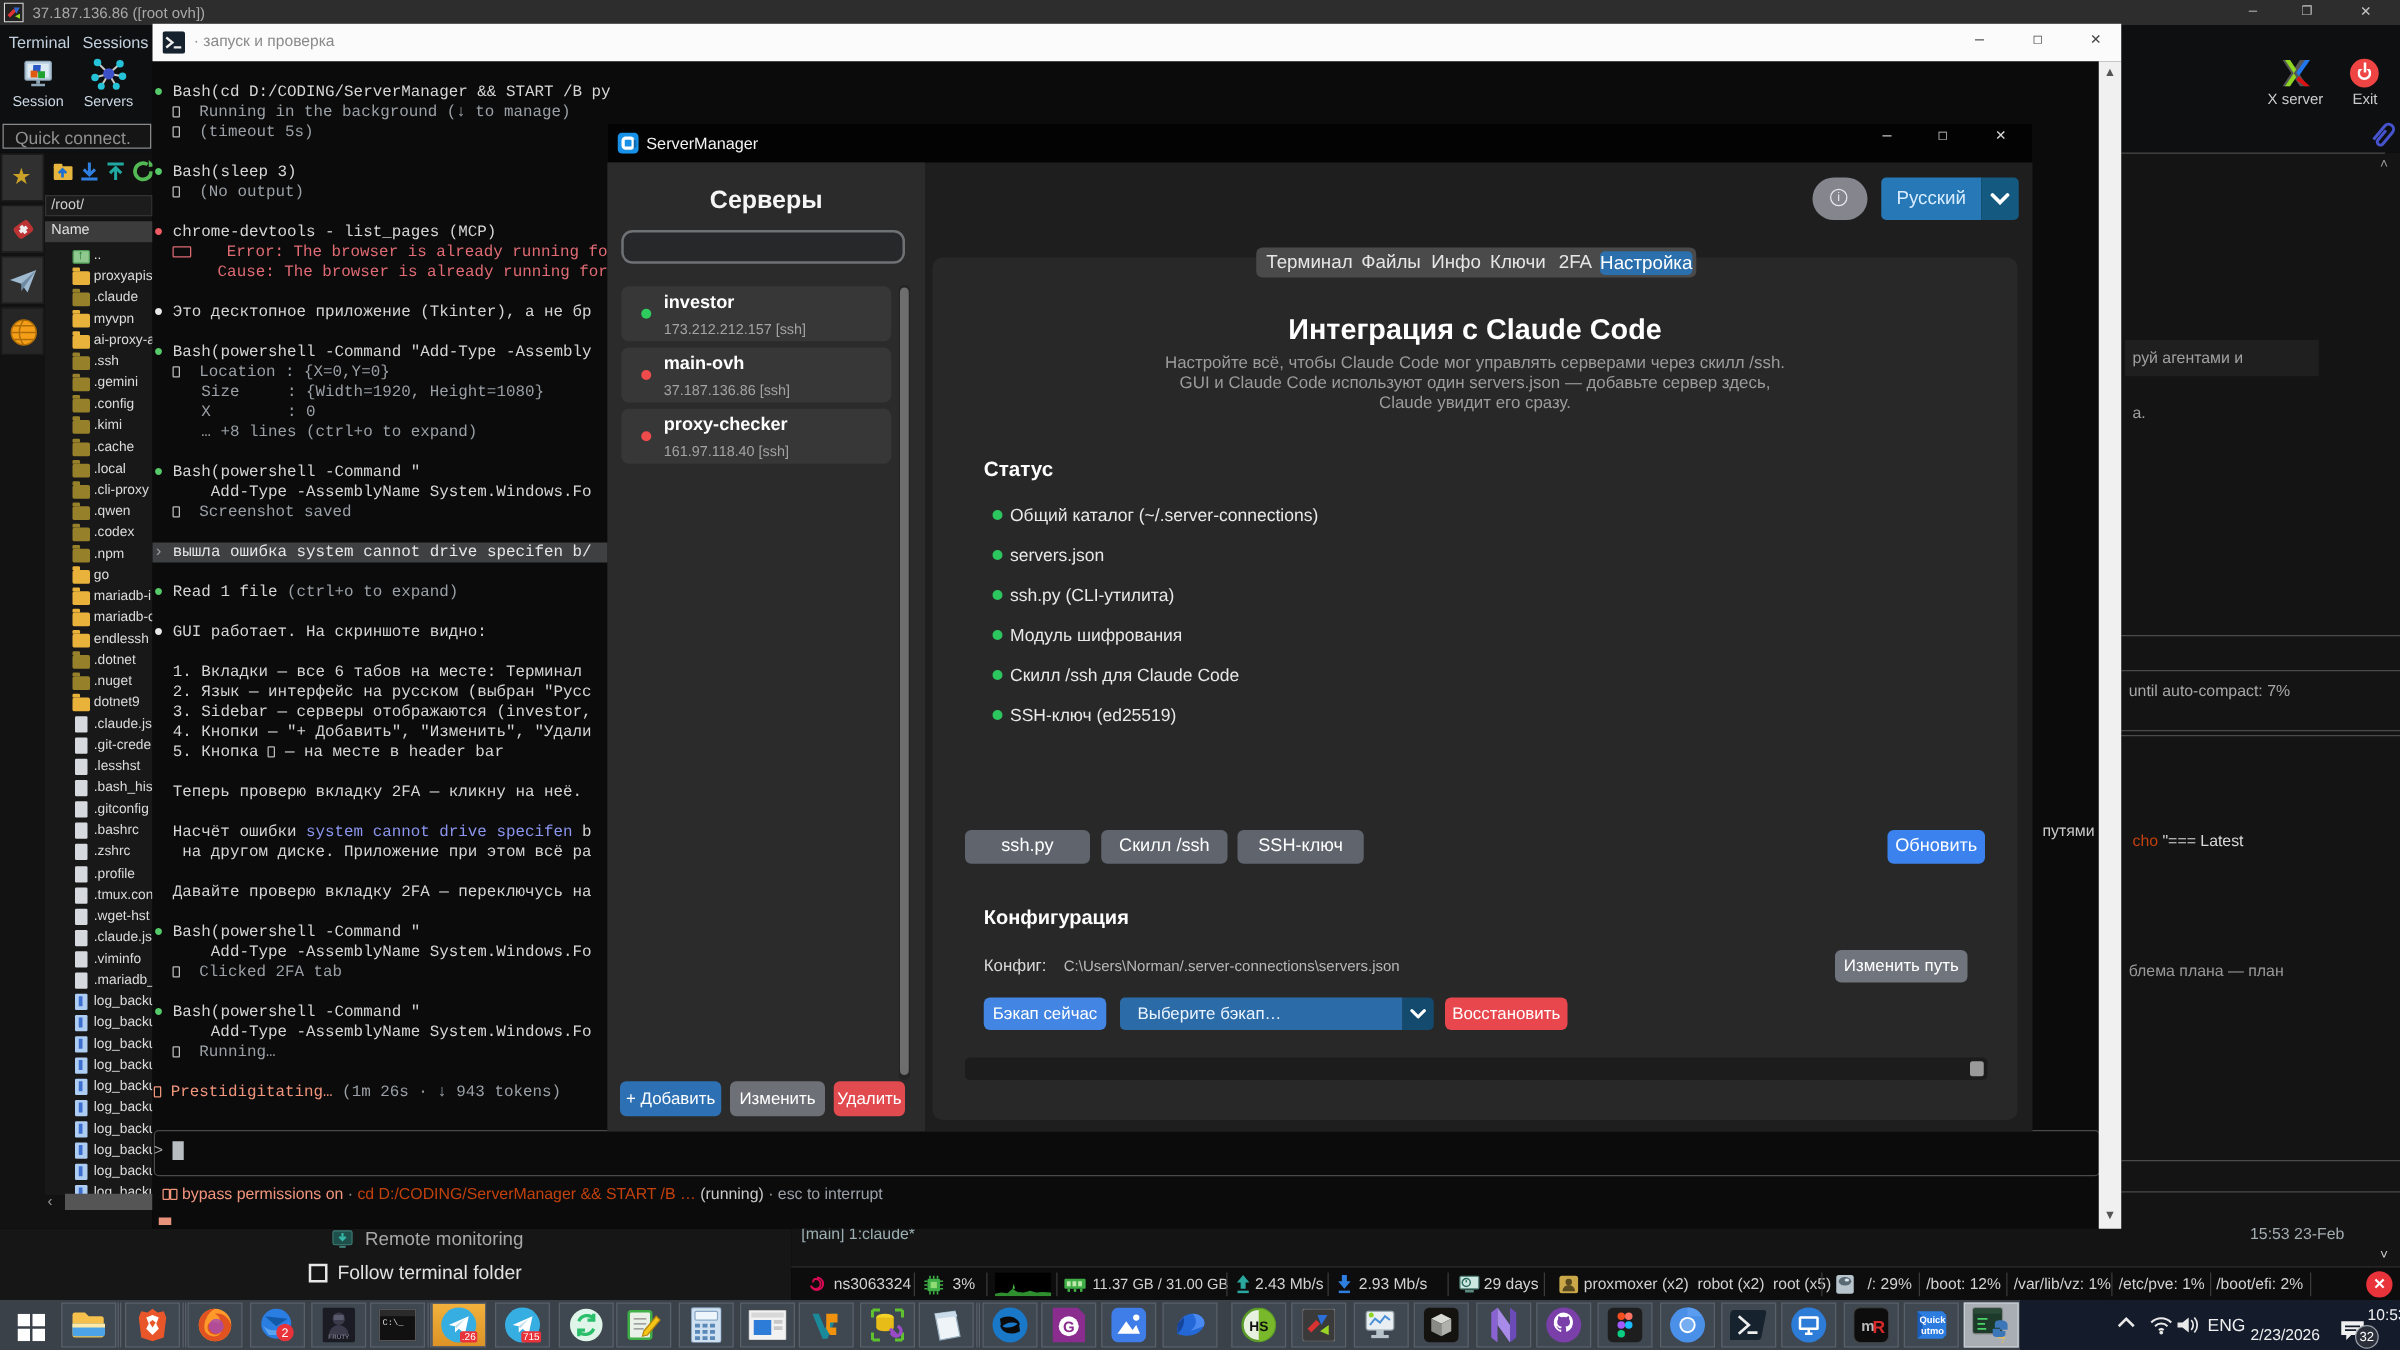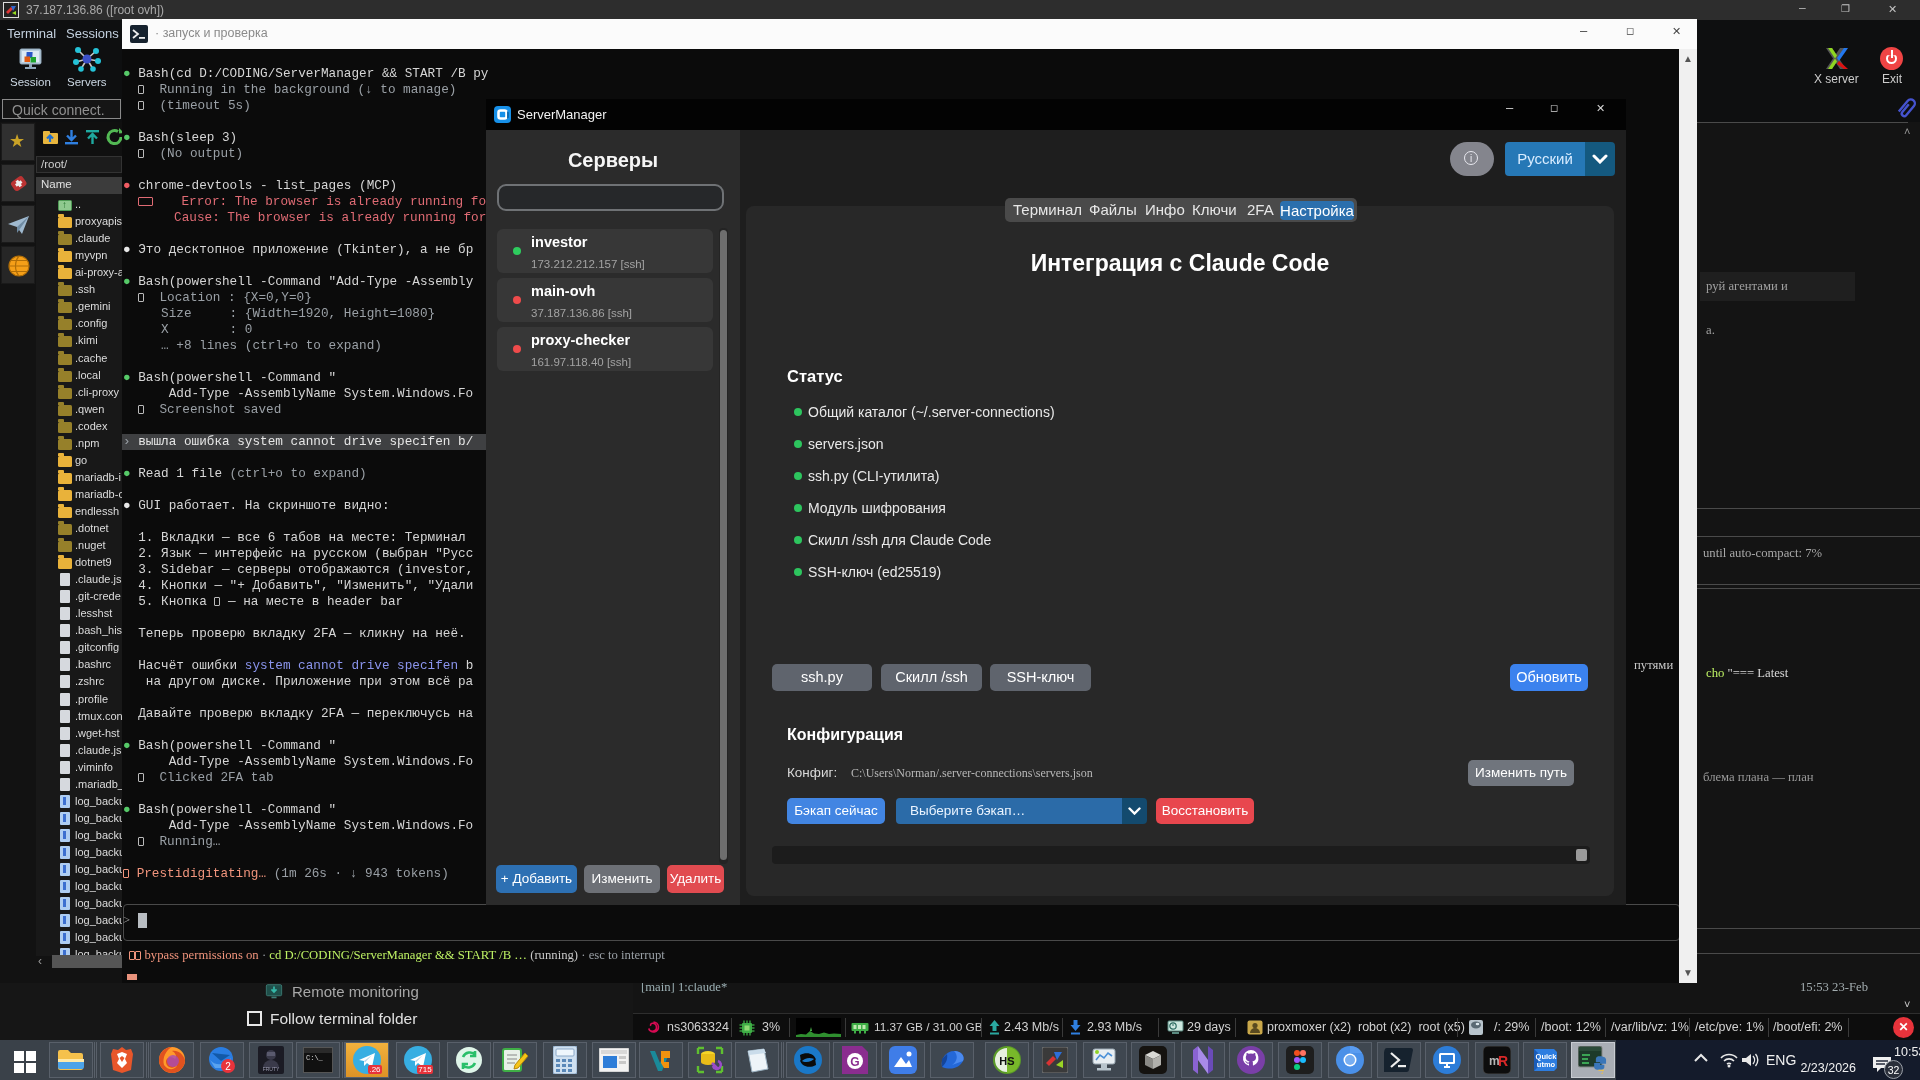--- a/index.html
+++ b/index.html
@@ -1,19 +1,19 @@
 <!DOCTYPE html>
 <html><head>
 <meta charset="utf-8">
 <style>
   * { margin:0; padding:0; box-sizing:border-box; }
   html,body { width:1920px; height:1080px; overflow:hidden; background:#000; }
   body { font-family:"Liberation Sans", sans-serif; position:relative; }
   .abs { position:absolute; }
-  .mono { font-family:Liberation Serif, serif; }
+  .mono { font-family:Liberation Sans, sans-serif; }
   .tofu { display:inline-block; width:6px; height:9px; border:1px solid currentColor; border-radius:1px; vertical-align:-1px; }
 
   
   #mtitle { left:0; top:0; width:1920px; height:20px; background:#2d2d2d; }
   #mtitle .t { position:absolute; left:26px; top:3px; color:#a9a9a9; font-size:12px; }
   #mtop { left:0; top:20px; width:1920px; height:102px; background:#0e0f10; }
   #msb { left:0; top:122px; width:122px; height:861px; background:#121212; }
   #mbot { left:0; top:983px; width:633px; height:57px; background:#161616; }
   #mterm { left:633px; top:122px; width:1287px; height:891px; background:#141414; }
   #mstatus { left:633px; top:1013px; width:1287px; height:27px; background:#0d0d0d; border-top:1px solid #2e2e2e; }
@@ -35,21 +35,21 @@
   
   #twin { left:122px; top:19px; width:1575px; height:964px; background:#0b0b0b; }
   #ttitle { position:absolute; left:0; top:0; width:100%; height:30px; background:#fbfbfb; }
   #tscroll { position:absolute; right:0; top:30px; width:18px; height:934px; background:#f0f0f0; color:#555; font-size:10px; text-align:center; }
   #tpre { position:absolute; left:1px; top:47.3px; font-family:"Liberation Mono",monospace; font-size:12.7px; line-height:16px; color:#d6d6d6; white-space:pre; }
   .gb { color:#56c968; } 
   .rb { color:#ef5b62; }
   .wb { color:#e8e8e8; }
   .gr { color:#9aa0a6;text-align:right; }
   .rd { color:#e06b74;padding-left:13px; }
-  .cy { color:#bef264; }
+  .cy { color:#c2410c; }
   .bl { color:#8b95ee; }
   .sl { color:#f2957d; }
   .bo { font-weight:normal; }
 
   
   #sm { left:486px; top:99px; width:1140px; height:806px; background:#1e1e1e; }
   #smtitle { position:absolute; left:0; top:0; width:100%; height:31px; background:#030303; }
   #smsb { position:absolute; left:0; top:31px; width:254px; height:775px; background:#2b2b2b; }
   .card { position:absolute; left:11px; width:216px; height:44px; background:#373737; border-radius:6px; }
   .card .nm { position:absolute; left:34px; top:5px; font-size:14.5px; font-weight:bold; color:#fff; }
@@ -626,20 +626,21 @@
 
   <div style="position:absolute;left:519px;top:99px;width:352px;height:24px;background:#4a4a4a;border-radius:5px;"></div>
   <span style="position:absolute;left:527px;top:102px;color:#e6e6e6;font-size:15px">Терминал</span>
   <span style="position:absolute;left:603px;top:102px;color:#e6e6e6;font-size:15px">Файлы</span>
   <span style="position:absolute;left:659px;top:102px;color:#e6e6e6;font-size:15px">Инфо</span>
   <span style="position:absolute;left:706px;top:102px;color:#e6e6e6;font-size:15px">Ключи</span>
   <span style="position:absolute;left:761px;top:102px;color:#e6e6e6;font-size:15px">2FA</span>
   <div style="position:absolute;left:794px;top:102px;width:74px;height:19px;background:#2b6fad;border-radius:4px;color:#fff;font-size:15px;text-align:center;line-height:19px">Настройка</div>
 
   <div style="position:absolute;left:260px;top:151px;width:868px;text-align:center;color:#fff;font-size:23px;font-weight:bold">Интеграция с Claude Code</div>
+  <div style="position:absolute;left:260px;top:183px;width:868px;text-align:center;color:#9c9c9c;font-size:13.5px;line-height:16.2px">Настройте всё, чтобы Claude Code мог управлять серверами через скилл /ssh.<br>GUI и Claude Code используют один servers.json — добавьте сервер здесь,<br>Claude увидит его сразу.</div>
   <div style="position:absolute;left:301px;top:268px;color:#fff;font-size:16.5px;font-weight:bold">Статус</div>
   <div class="sitem" style="top:305px">Общий каталог (~/.server-connections)</div>
   <div class="sitem" style="top:337px">servers.json</div>
   <div class="sitem" style="top:369px">ssh.py (CLI-утилита)</div>
   <div class="sitem" style="top:401px">Модуль шифрования</div>
   <div class="sitem" style="top:433px">Скилл /ssh для Claude Code</div>
   <div class="sitem" style="top:465px">SSH-ключ (ed25519)</div>
   <div class="sbtn" style="left:286px;top:565px;width:100px;height:27px;background:#5f646d;font-size:14.5px;line-height:27px">ssh.py</div>
   <div class="sbtn" style="left:395px;top:565px;width:101px;height:27px;background:#5f646d;font-size:14.5px;line-height:27px">Скилл /ssh</div>
   <div class="sbtn" style="left:504px;top:565px;width:101px;height:27px;background:#5f646d;font-size:14.5px;line-height:27px">SSH-ключ</div>

